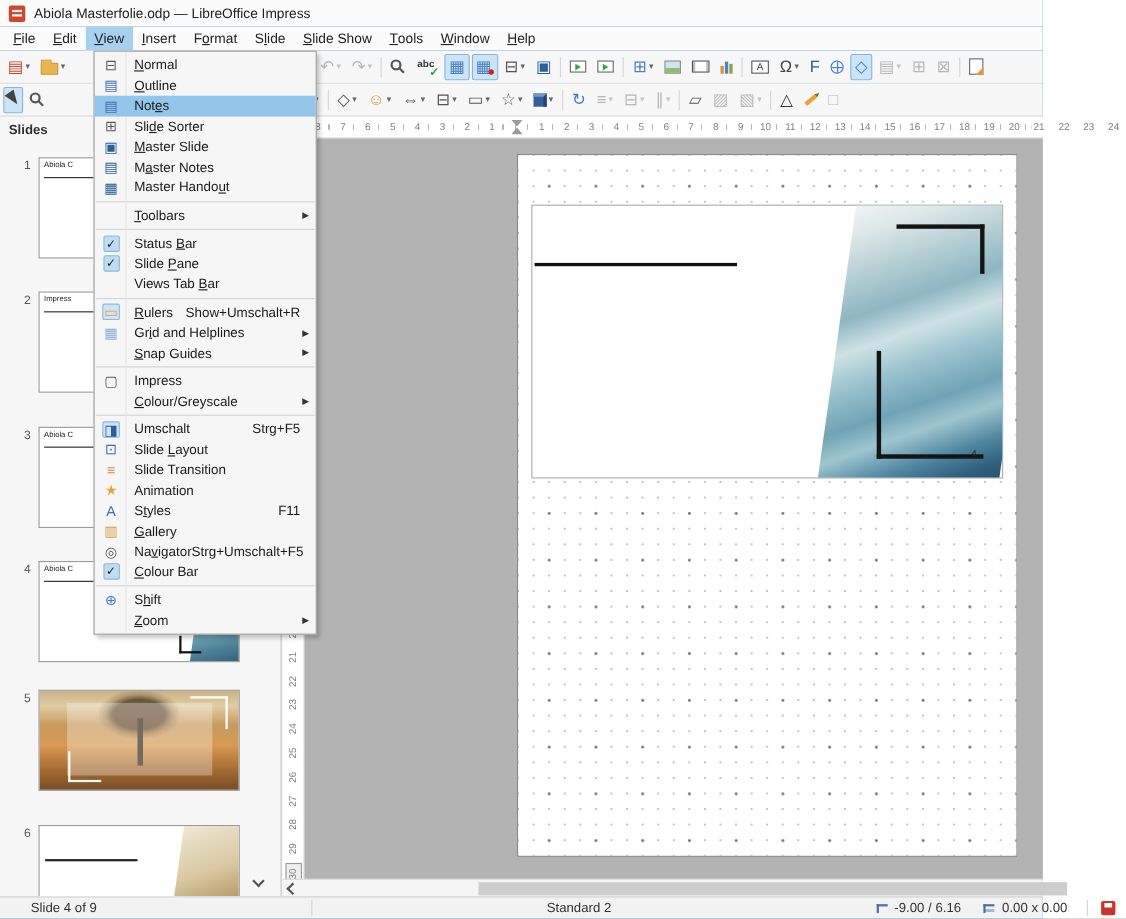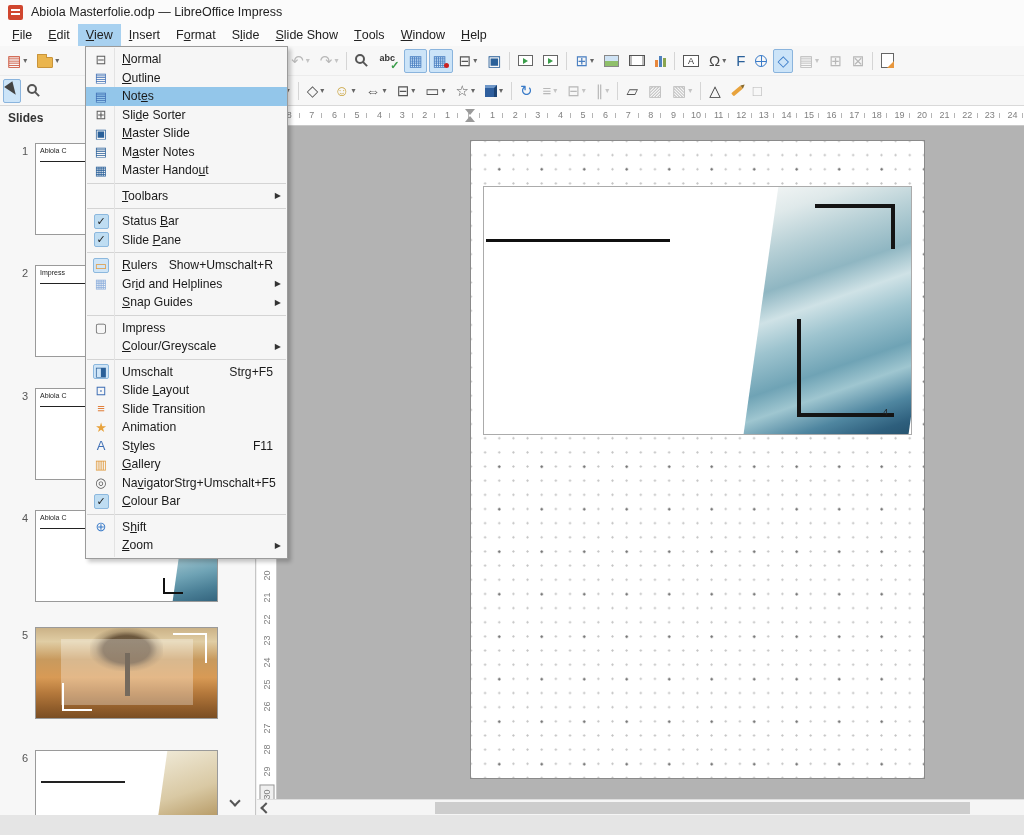--- a/index.html
+++ b/index.html
@@ -1,17 +1,17 @@
 <!DOCTYPE html>
 <html><head>
 <meta charset="utf-8">
 <style>
 *{box-sizing:border-box;margin:0;padding:0}
 html,body{width:1024px;height:835px;overflow:hidden}
-.app{position:relative;width:1024px;height:835px;font-family:"Liberation Sans",sans-serif;background:#e5e5e5;font-size:12px;color:#1a1a1a;cursor:default}
+.app{position:relative;width:948px;height:835px;font-family:"Liberation Sans",sans-serif;background:#0369a1;font-size:12px;color:#1a1a1a;cursor:default}
 u{text-decoration:underline}
 
 .titlebar{position:absolute;left:0;top:0;right:0;height:24px;background:#fbfbfb;display:flex;align-items:center;padding-left:8px;gap:8px}
 .app-icon{width:15px;height:15px;background:#d0462f;border-radius:2px;position:relative;flex:0 0 15px}
 .app-icon::after{content:"";position:absolute;left:3px;top:4px;width:9px;height:2px;background:#fff;box-shadow:0 4px 0 #fff}
 .titlebar-text{font-size:12.5px;color:#222}
 
 .menubar{position:absolute;top:24px;left:0;right:0;height:22px;background:#fbfbfb;display:flex;align-items:stretch;padding-left:4px}
 .mb-item{padding:0 8px;display:flex;align-items:center;font-size:12.5px;color:#222}
 .mb-item.active{background:#a8d1f0}
@@ -466,20 +466,31 @@
         <div class="scroll-corner">
             <div class="chev chev-left"></div>
           </div>
         <div class="scroll-track">
           <div class="scroll-thumb"></div>
         </div>
       </div>
     </div>
   </div>
 
+  <div class="statusbar">
+    <span class="sb-text" style="left:28px">Slide 4 of 9</span>
+    <div class="sb-sep" style="left:283px"></div>
+    <span class="sb-text" style="left:497px">Standard 2</span>
+    <div class="sb-ic-pos"></div>
+    <span class="sb-text" style="left:813px">-9.00 / 6.16</span>
+    <div class="sb-ic-size"></div>
+    <span class="sb-text" style="left:911px">0.00 x 0.00</span>
+    <div class="sb-sep" style="left:988px"></div>
+    <div class="sb-save"></div>
+  </div>
 
   <div class="vmenu" id="viewMenu">
       <div class="vm-item">
         <span class="vm-gutter">
           <span class="vm-ico" style="color: rgb(91, 91, 91);">⊟</span>
         </span>
         <span class="vm-label"><u>N</u>ormal</span>
       </div>
       <div class="vm-item">
         <span class="vm-gutter">
@@ -529,20 +540,24 @@
           <span class="vm-check">✓</span>
         </span>
         <span class="vm-label">Status <u>B</u>ar</span>
       </div>
       <div class="vm-item">
         <span class="vm-gutter">
           <span class="vm-check">✓</span>
         </span>
         <span class="vm-label">Slide <u>P</u>ane</span>
       </div>
+      <div class="vm-item">
+        <span class="vm-gutter"></span>
+        <span class="vm-label">Views Tab <u>B</u>ar</span>
+      </div>
       <div class="vm-sep"></div>
       <div class="vm-item">
         <span class="vm-gutter">
           <span class="vm-ico boxed" style="color: rgb(224, 154, 62);">▭</span>
         </span>
         <span class="vm-label"><u>R</u>ulers</span>
         <span class="vm-short">Show+Umschalt+R</span>
       </div>
       <div class="vm-item">
         <span class="vm-gutter">

